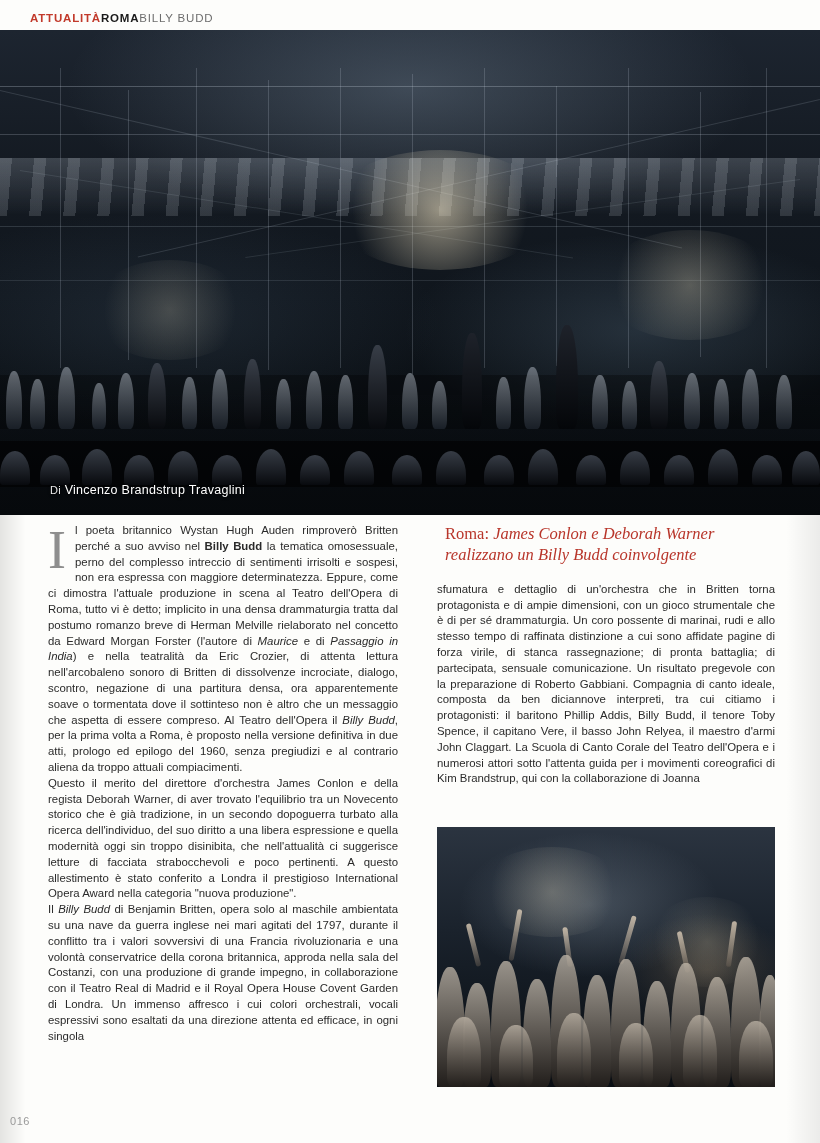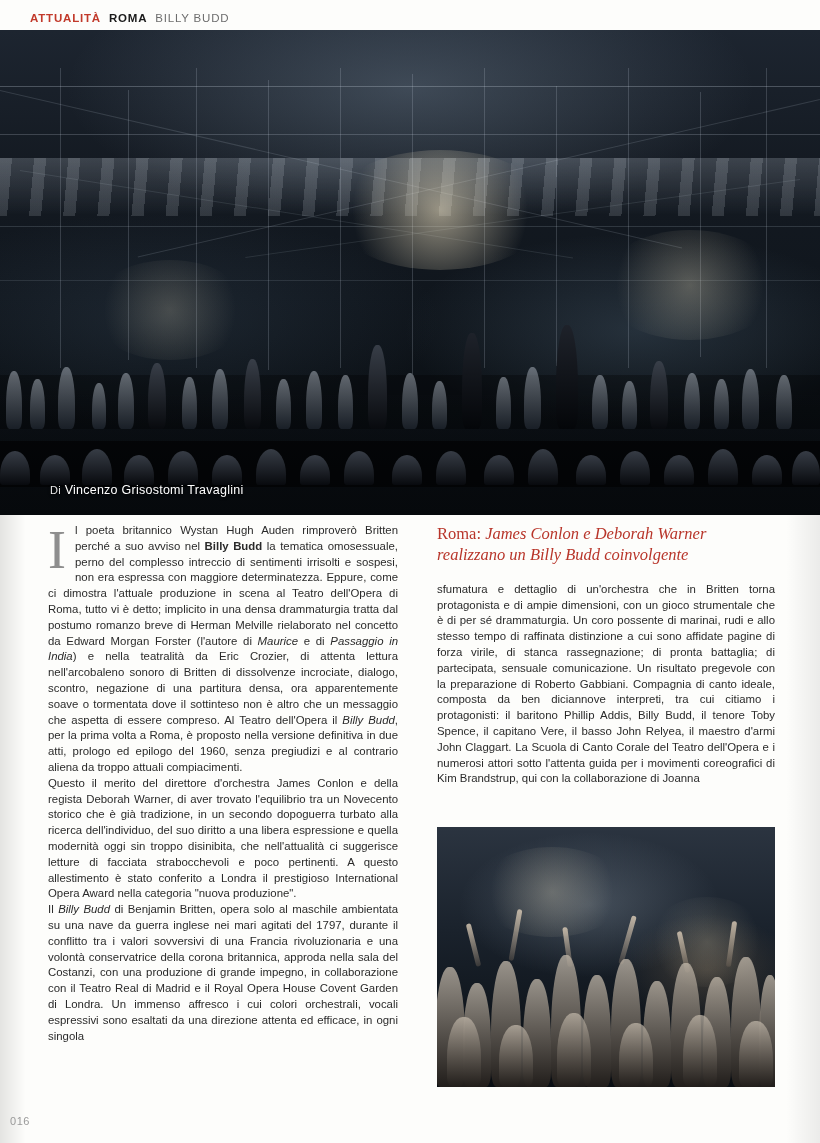--- a/index.html
+++ b/index.html
@@ -23,21 +23,20 @@
     background: #fdfdfb;
   }
 
   
   .kicker {
     position: absolute;
     top: 12px;
     left: 30px;
     display: flex;
     align-items: baseline;
-    gap: 8px;
     z-index: 6;
     font-size: 11.5px;
     letter-spacing: .07em;
     text-transform: uppercase;
   }
   .kicker .k1 { color: #c23a2b; font-weight: 700; }
   .kicker .k2 { color: #1a1a1a; font-weight: 700; }
   .kicker .k3 { color: #6d6d6d; font-weight: 400; }
 
   
@@ -168,21 +167,21 @@
 
   b, strong { font-weight: 700; }
   i, em { font-style: italic; }
 
   
   .standfirst {
     font-family: "Liberation Serif", serif;
     font-size: 16.5px;
     line-height: 1.3;
     color: #b8352a;
-    margin: 0 0 16px 0;
+    margin: 0 0 16px 8px;
     text-align: left;
   }
   .standfirst .roma { font-style: normal; font-weight: 400; }
   .standfirst .it { font-style: italic; }
 
   
   .photo2 {
     position: absolute;
     left: 437px;
     top: 827px;
@@ -328,21 +327,21 @@
     <div class="fig dark" style="left:576px; width:30px; height:30px; bottom:30px; border-radius:50% 50% 10% 10% / 70% 70% 10% 10%;"></div>
     <div class="fig dark" style="left:620px; width:30px; height:34px; bottom:30px; border-radius:50% 50% 10% 10% / 70% 70% 10% 10%;"></div>
     <div class="fig dark" style="left:664px; width:30px; height:30px; bottom:30px; border-radius:50% 50% 10% 10% / 70% 70% 10% 10%;"></div>
     <div class="fig dark" style="left:708px; width:30px; height:36px; bottom:30px; border-radius:50% 50% 10% 10% / 70% 70% 10% 10%;"></div>
     <div class="fig dark" style="left:752px; width:30px; height:30px; bottom:30px; border-radius:50% 50% 10% 10% / 70% 70% 10% 10%;"></div>
     <div class="fig dark" style="left:792px; width:28px; height:34px; bottom:30px; border-radius:50% 50% 10% 10% / 70% 70% 10% 10%;"></div>
 
 
     <div class="byline">
       <span class="di">Di</span>
-      <span>Vincenzo Grisostomi Travaglini</span>
+      <span>Vincenzo Brandstrup Travaglini</span>
     </div>
   </div>
 
   <div class="content">
 
     <div class="col left">
       <p><span class="dropcap">I</span><span>l poeta britannico Wystan Hugh Auden rimproverò Britten perché a suo avviso nel <b>Billy Budd</b> la tematica omosessuale, perno del complesso intreccio di sentimenti irrisolti e sospesi, non era espressa con maggiore determinatezza. Eppure, come ci dimostra l'attuale produzione in scena al Teatro dell'Opera di Roma, tutto vi è detto; implicito in una densa drammaturgia tratta dal postumo romanzo breve di Herman Melville rielaborato nel concetto da Edward Morgan Forster (l'autore di <i>Maurice</i> e di <i>Passaggio in India</i>) e nella teatralità da Eric Crozier, di attenta lettura nell'arcobaleno sonoro di Britten di dissolvenze incrociate, dialogo, scontro, negazione di una partitura densa, ora apparentemente soave o tormentata dove il sottinteso non è altro che un messaggio che aspetta di essere compreso. Al Teatro dell'Opera il <i>Billy Budd</i>, per la prima volta a Roma, è proposto nella versione definitiva in due atti, prologo ed epilogo del 1960, senza pregiudizi e al contrario aliena da troppo attuali compiacimenti.</span></p>
       <p><span>Questo il merito del direttore d'orchestra James Conlon e della regista Deborah Warner, di aver trovato l'equilibrio tra un Novecento storico che è già tradizione, in un secondo dopoguerra turbato alla ricerca dell'individuo, del suo diritto a una libera espressione e quella modernità oggi sin troppo disinibita, che nell'attualità ci suggerisce letture di facciata strabocchevoli e poco pertinenti. A questo allestimento è stato conferito a Londra il prestigioso International Opera Award nella categoria "nuova produzione".</span></p>
       <p><span>Il <i>Billy Budd</i> di Benjamin Britten, opera solo al maschile ambientata su una nave da guerra inglese nei mari agitati del 1797, durante il conflitto tra i valori sovversivi di una Francia rivoluzionaria e una volontà conservatrice della corona britannica, approda nella sala del Costanzi, con una produzione di grande impegno, in collaborazione con il Teatro Real di Madrid e il Royal Opera House Covent Garden di Londra. Un immenso affresco i cui colori orchestrali, vocali espressivi sono esaltati da una direzione attenta ed efficace, in ogni singola</span></p>
     </div>

